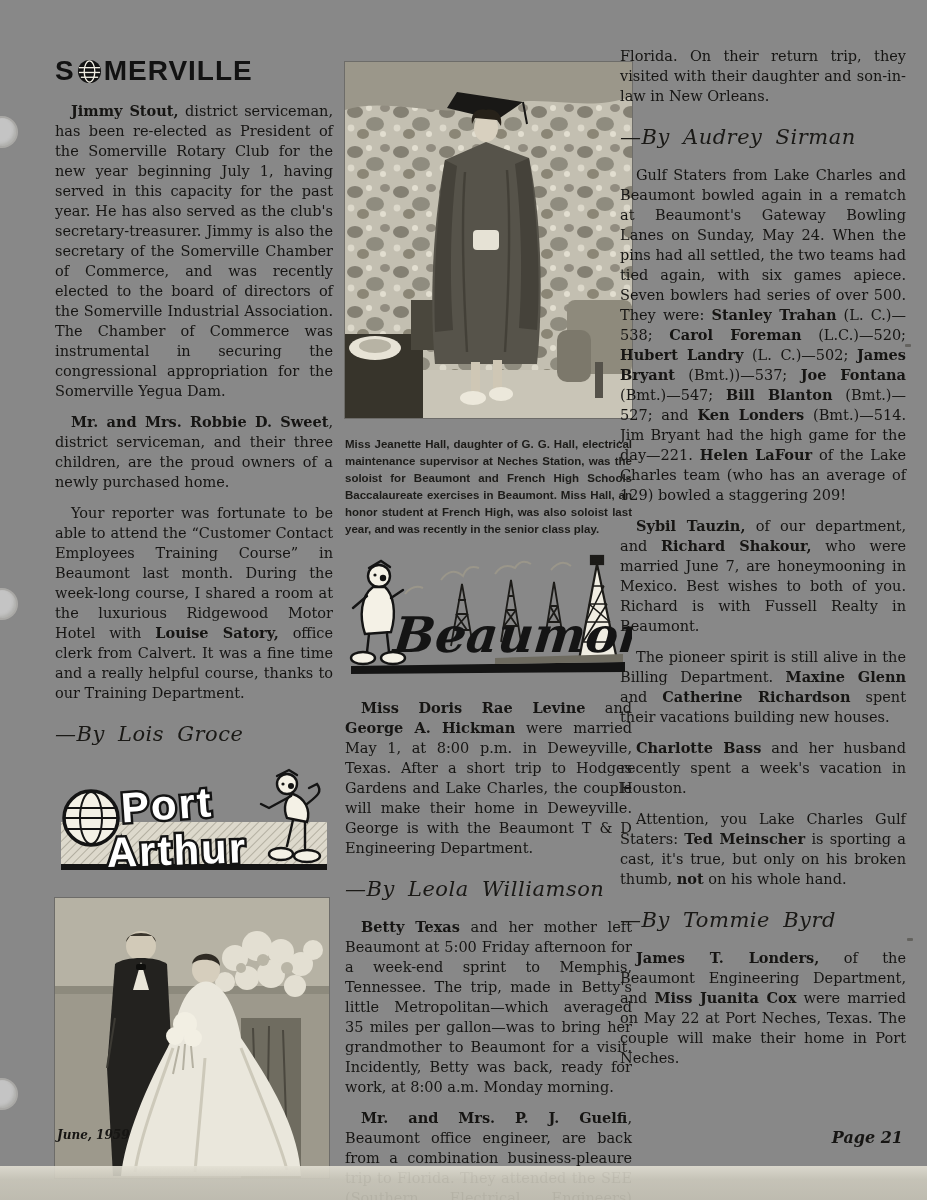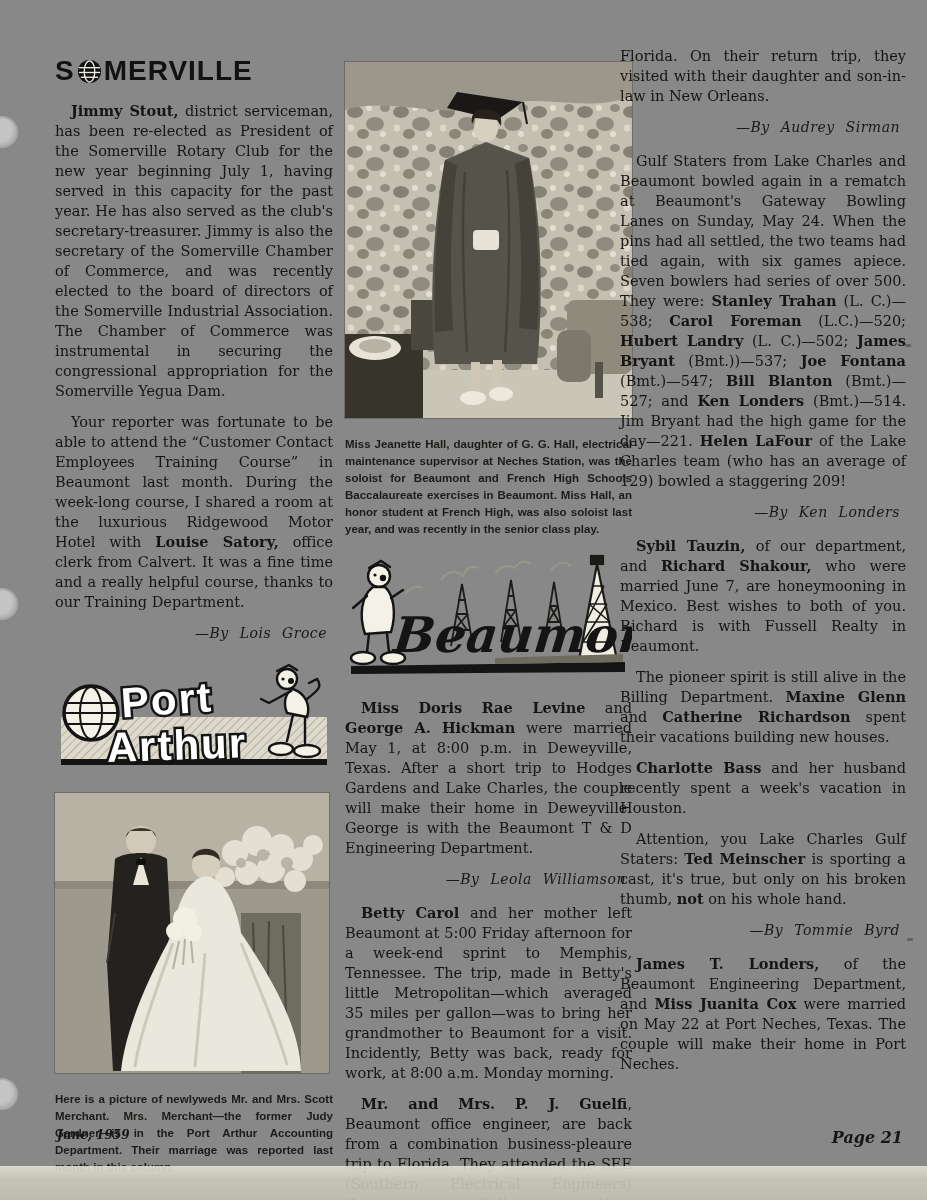--- a/index.html
+++ b/index.html
@@ -23,22 +23,22 @@
     font-weight:900;font-size:28px;letter-spacing:1px;color:#121212;}
   .globe-o{width:25px;height:25px;margin:0 1px;}
 
   p.body-text{
     margin:0 0 11px 0;font-size:14.5px;line-height:20px;
     text-align:justify;text-indent:16px;
   }
   p.no-indent{text-indent:0;}
   p.tight{margin-bottom:0;}
   .byline{
-    text-align:right;font-style:italic;font-size:14px;
-    margin:13px 6px 16px 0;word-spacing:6px;letter-spacing:.5px;color:#1a1916;
+    text-align:left;font-style:italic;font-size:21px;
+    margin:19px 6px 16px 0;word-spacing:6px;letter-spacing:.5px;color:#1a1916;
   }
   .caption{
     font-family:"Liberation Sans","DejaVu Sans",sans-serif;
     font-weight:bold;font-size:11.5px;line-height:17px;
     text-align:justify;color:#1c1b18;margin-top:18px;
   }
   .photo{display:block;background:#aaa69a;box-shadow:0 0 0 1px rgba(60,58,50,.35);}
   .logo{display:block;margin:6px 0 10px 0;}
 
   .footer-left{position:absolute;left:57px;top:1128px;font-weight:bold;font-style:italic;font-size:12px;}
@@ -68,20 +68,21 @@
         <circle cx="13" cy="13" r="12" fill="#121212"></circle>
         <ellipse cx="13" cy="13" rx="5.5" ry="11" fill="none" stroke="#f0ede2" stroke-width="1.4"></ellipse>
         <line x1="2" y1="9" x2="24" y2="9" stroke="#f0ede2" stroke-width="1.4"></line>
         <line x1="2" y1="14" x2="24" y2="14" stroke="#f0ede2" stroke-width="1.4"></line>
         <line x1="4" y1="19" x2="22" y2="19" stroke="#f0ede2" stroke-width="1.4"></line>
       </svg>
       <span>MERVILLE</span>
     </h1>
 
     <p class="body-text"><b>Jimmy Stout,</b> district serviceman, has been re-elected as President of the Somerville Rotary Club for the new year beginning July 1, having served in this capacity for the past year. He has also served as the club's secretary-treasurer. Jimmy is also the secretary of the Somerville Chamber of Commerce, and was recently elected to the board of directors of the Somerville Industrial Association. The Chamber of Commerce was instrumental in securing the congressional appropriation for the Somerville Yegua Dam.</p>
+    <p class="body-text"><b>Mr. and Mrs. Robbie D. Sweet</b>, district serviceman, and their three children, are the proud owners of a newly purchased home.</p>
     <p class="body-text">Your reporter was fortunate to be able to attend the “Customer Contact Employees Training Course” in Beaumont last month. During the week-long course, I shared a room at the luxurious Ridgewood Motor Hotel with <b>Louise Satory,</b> office clerk from Calvert. It was a fine time and a really helpful course, thanks to our Training Department.</p>
     <div class="byline">—By Lois Groce</div>
 
     <svg class="logo" width="278" height="126" viewBox="0 0 278 126">
       <defs>
         <pattern id="hatch" width="6" height="6" patternUnits="userSpaceOnUse" patternTransform="rotate(45)">
           <rect width="6" height="6" fill="#ddd9cc"></rect>
           <line x1="0" y1="0" x2="0" y2="6" stroke="#a8a496" stroke-width="1.6"></line>
         </pattern>
       </defs>
@@ -262,30 +263,29 @@
       </g>
 
       <text x="58" y="102" font-family="DejaVu Serif, Liberation Serif, serif" font-style="italic" font-weight="bold" font-size="49" fill="#141414" transform="skewX(-6)">Beaumont</text>
 
       <path d="M6 116 L280 112 L280 122 L6 124 Z" fill="#141414"></path>
       <path d="M150 108 L278 104 L278 112 L150 114 Z" fill="#6e6b60"></path>
     </svg>
 
     <p class="body-text" style="margin-top:14px"><b>Miss Doris Rae Levine</b> and <b>George A. Hickman</b> were married May 1, at 8:00 p.m. in Deweyville, Texas.  After a short trip to Hodges Gardens and Lake Charles, the couple will make their home in Deweyville.  George is with the Beaumont T &amp; D Engineering Department.</p>
     <div class="byline">—By Leola Williamson</div>
-    <p class="body-text"><b>Betty Carol</b> and her mother left Beaumont at 5:00 Friday afternoon for a week-end sprint to Memphis, Tennessee.  The trip, made in Betty's little Metropolitan—which averaged 35 miles per gallon—was to bring her grandmother to Beaumont for a visit.  Incidently, Betty was back, ready for work, at 8:00 a.m. Monday morning.</p>
+    <p class="body-text"><b>Betty Texas</b> and her mother left Beaumont at 5:00 Friday afternoon for a week-end sprint to Memphis, Tennessee.  The trip, made in Betty's little Metropolitan—which averaged 35 miles per gallon—was to bring her grandmother to Beaumont for a visit.  Incidently, Betty was back, ready for work, at 8:00 a.m. Monday morning.</p>
     <p class="body-text"><b>Mr. and Mrs. P. J. Guelfi</b>, Beaumont office engineer, are back from a combination business-pleaure trip to Florida. They attended the SEE (Southern Electrical Engineers) Convention in Belleair and then toured Miami and southern</p>
   </div>
 
   <div class="col col-right">
     <p class="body-text no-indent">Florida.  On their return trip, they visited with their daughter and son-in-law in New Orleans.</p>
     <div class="byline">—By Audrey Sirman</div>
 
     <p class="body-text">Gulf Staters from Lake Charles and Beaumont bowled again in a rematch at Beaumont's Gateway Bowling Lanes on Sunday, May 24.  When the pins had all settled, the two teams had tied again, with six games apiece.  Seven bowlers had series of over 500.  They were: <b>Stanley Trahan</b> (L. C.)—538; <b>Carol Foreman</b> (L.C.)—520; <b>Hubert Landry</b> (L. C.)—502; <b>James Bryant</b> (Bmt.))—537; <b>Joe Fontana</b> (Bmt.)—547; <b>Bill Blanton</b> (Bmt.)—527; and <b>Ken Londers</b> (Bmt.)—514.  Jim Bryant had the high game for the day—221.  <b>Helen LaFour</b> of the Lake Charles team (who has an average of 129) bowled a staggering 209!</p>
-    <div class="byline">—By Ken Londers</div>
 
     <p class="body-text"><b>Sybil Tauzin,</b> of our department, and <b>Richard Shakour,</b> who were married June 7, are honeymooning in Mexico.  Best wishes to both of you. Richard is with Fussell Realty in Beaumont.</p>
     <p class="body-text">The pioneer spirit is still alive in the Billing Department.  <b>Maxine Glenn</b> and <b>Catherine Richardson</b> spent their vacations building new houses.</p>
     <p class="body-text"><b>Charlotte Bass</b> and her husband recently spent a week's vacation in Houston.</p>
     <p class="body-text tight">Attention, you Lake Charles Gulf Staters:  <b>Ted Meinscher</b> is sporting a cast, it's true, but only on his broken thumb, <b>not</b> on his whole hand.</p>
     <div class="byline">—By Tommie Byrd</div>
 
     <p class="body-text" style="margin-top:16px"><b>James T. Londers,</b> of the Beaumont Engineering Department, and <b>Miss Juanita Cox</b> were married on May 22 at Port Neches, Texas.  The couple will make their home in Port Neches.</p>
 
   </div>

